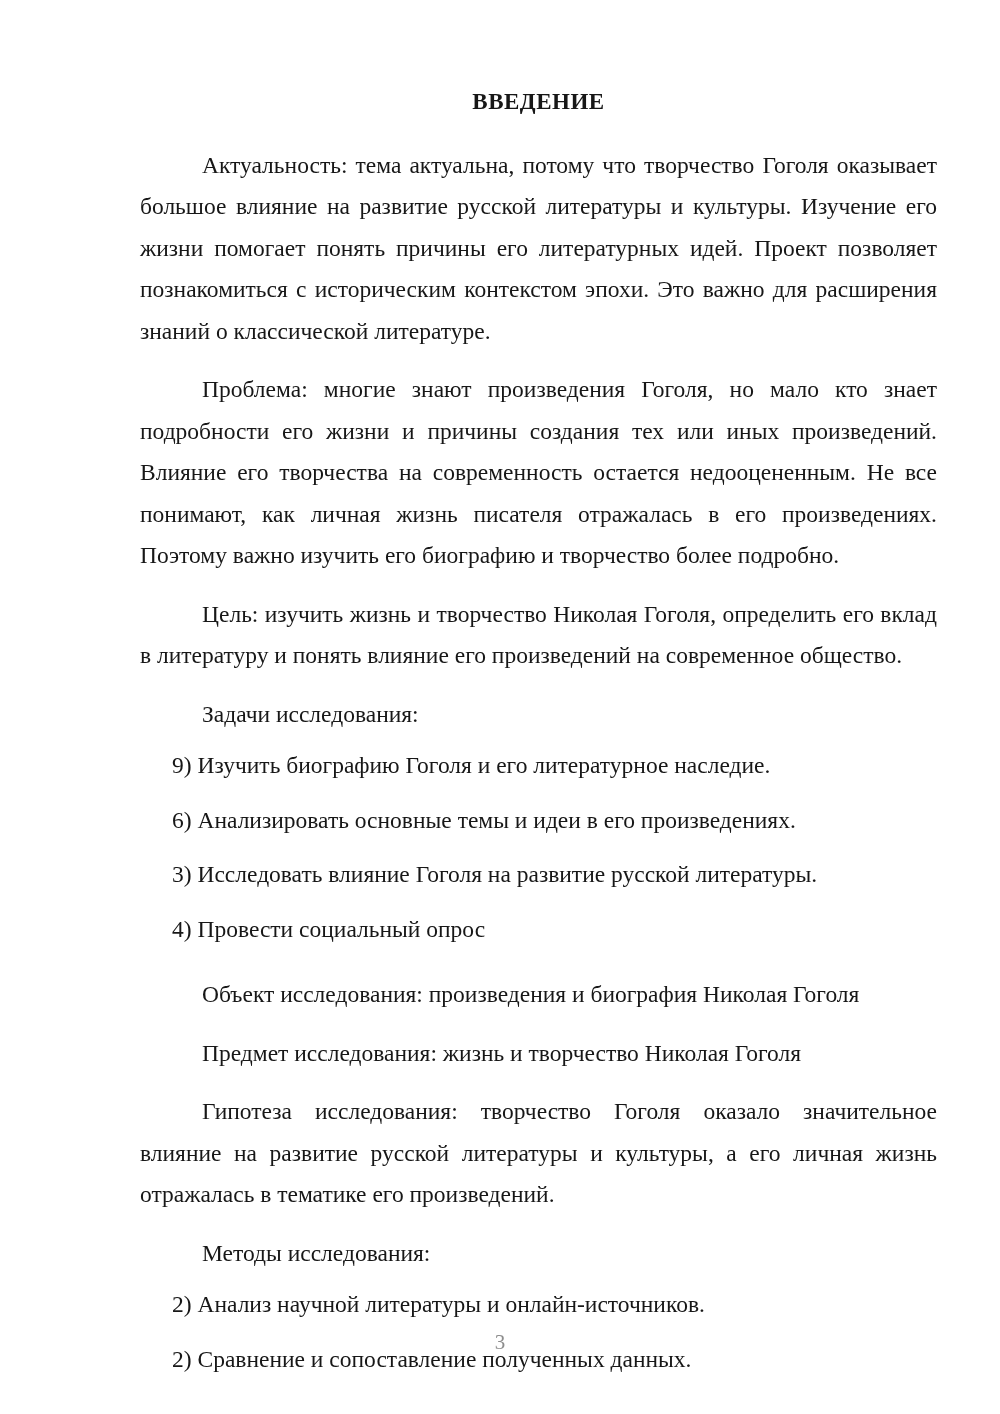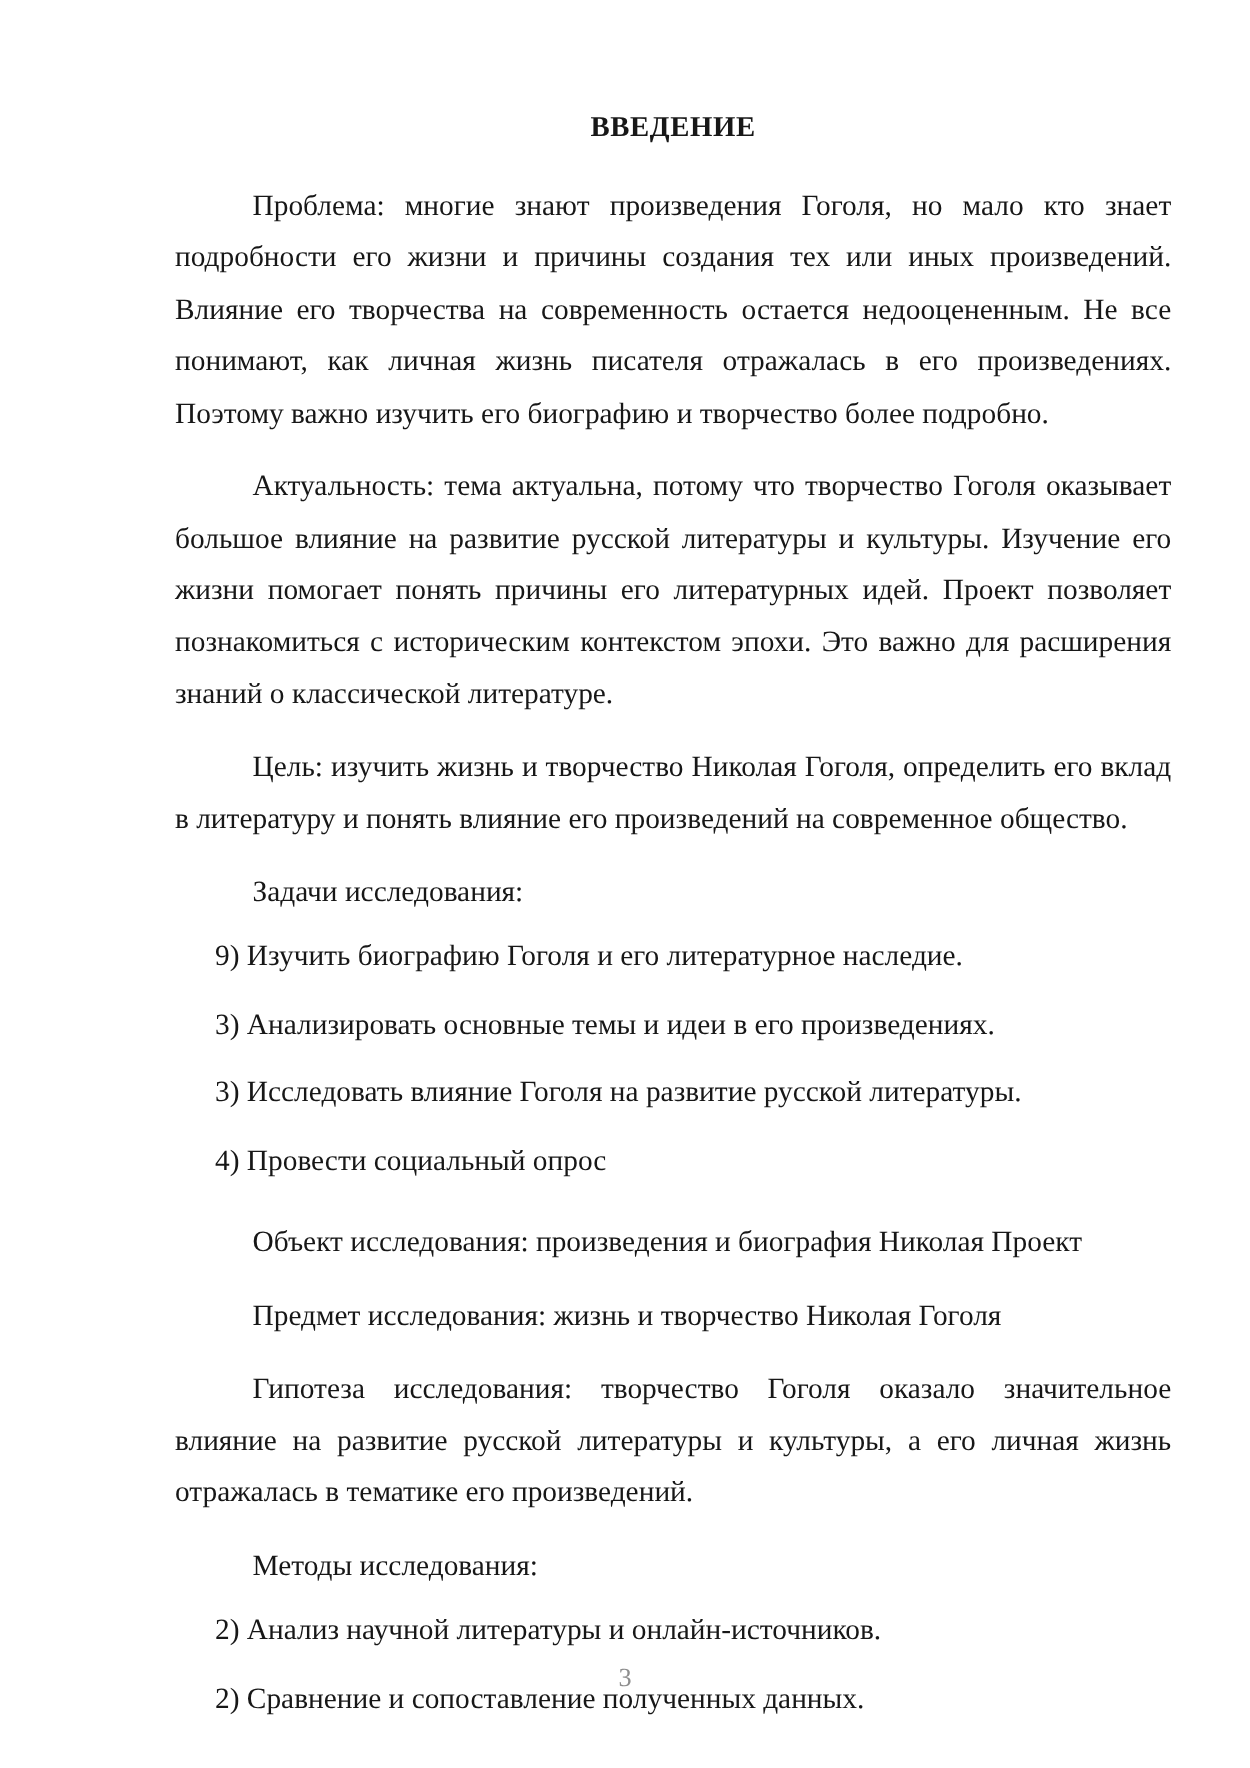--- a/index.html
+++ b/index.html
@@ -108,38 +108,38 @@
 </style>
 </head>
 <body>
 
 <div class="page">
 
   <div class="content">
 
     <h1 class="doc-title" id="title-el">ВВЕДЕНИЕ</h1>
 
+    <p class="para">Актуальность: тема актуальна, потому что творчество Гоголя оказывает большое влияние на развитие русской литературы и культуры. Изучение его жизни помогает понять причины его литературных идей. Проект позволяет познакомиться с историческим контекстом эпохи. Это важно для расширения знаний о классической литературе.</p>
+
     <p class="para">Проблема: многие знают произведения Гоголя, но мало кто знает подробности его жизни и причины создания тех или иных произведений. Влияние его творчества на современность остается недооцененным. Не все понимают, как личная жизнь писателя отражалась в его произведениях. Поэтому важно изучить его биографию и творчество более подробно.</p>
-
-    <p class="para">Актуальность: тема актуальна, потому что творчество Гоголя оказывает большое влияние на развитие русской литературы и культуры. Изучение его жизни помогает понять причины его литературных идей. Проект позволяет познакомиться с историческим контекстом эпохи. Это важно для расширения знаний о классической литературе.</p>
 
     <p class="para">Цель: изучить жизнь и творчество Николая Гоголя, определить его вклад в литературу и понять влияние его произведений на современное общество.</p>
 
     <p class="section-lead">Задачи исследования:</p>
 
     <ul class="list">
       <li class="list-item">9) Изучить биографию Гоголя и его литературное наследие.</li>
-      <li class="list-item">3) Анализировать основные темы и идеи в его произведениях.</li>
+      <li class="list-item">6) Анализировать основные темы и идеи в его произведениях.</li>
       <li class="list-item">3) Исследовать влияние Гоголя на развитие русской литературы.</li>
       <li class="list-item">4) Провести социальный опрос</li>
     </ul>
 
     <div class="block-gap"></div>
 
-    <p class="para-line">Объект исследования: произведения и биография Николая Проект</p>
+    <p class="para-line">Объект исследования: произведения и биография Николая Гоголя</p>
 
     <p class="para-line">Предмет исследования: жизнь и творчество Николая Гоголя</p>
 
     <p class="para">Гипотеза исследования: творчество Гоголя оказало значительное влияние на развитие русской литературы и культуры, а его личная жизнь отражалась в тематике его произведений.</p>
 
     <p class="section-lead">Методы исследования:</p>
 
     <ul class="list">
       <li class="list-item">2) Анализ научной литературы и онлайн-источников.</li>
       <li class="list-item">2) Сравнение и сопоставление полученных данных.</li>

